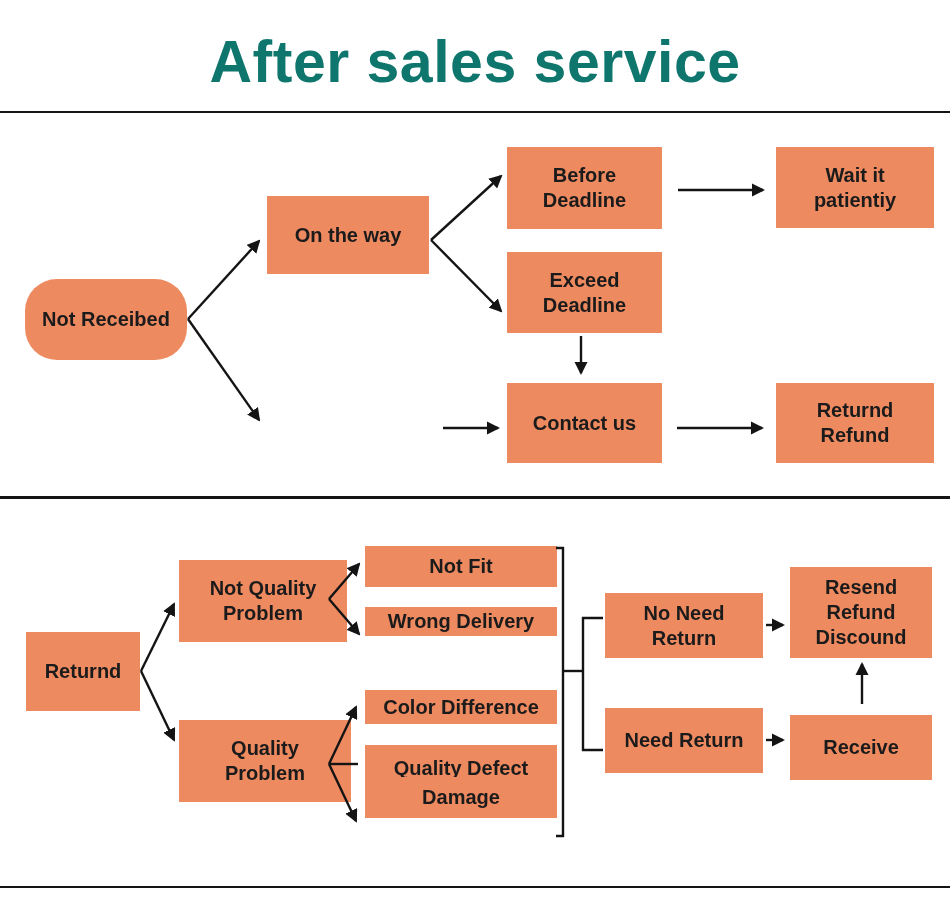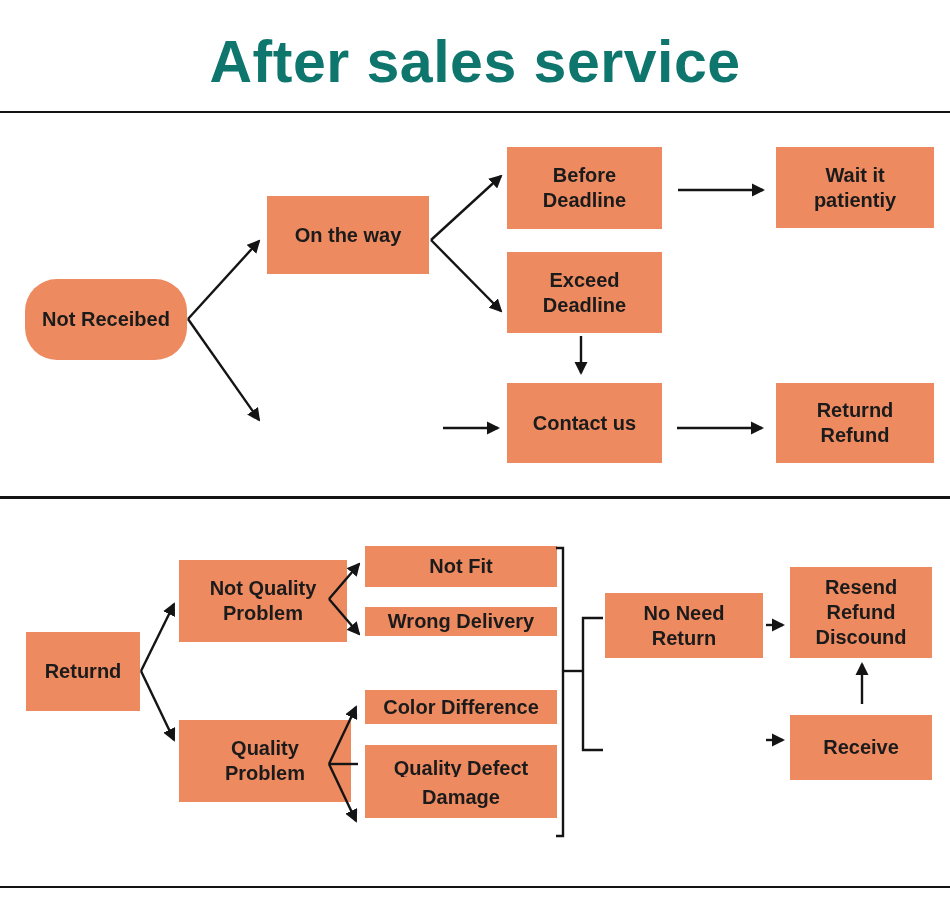--- a/index.html
+++ b/index.html
@@ -81,20 +81,21 @@
 Problem</div>
   <div class="node n-quality">Quality
 Problem</div>
   <div class="node n-not-fit">Not Fit</div>
   <div class="node n-wrong-delivery">Wrong Delivery</div>
   <div class="node n-color-difference">Color Difference</div>
   <div class="node n-quality-defect">Quality Defect</div>
   <div class="node n-damage">Damage</div>
   <div class="node n-no-need-return">No Need
 Return</div>
+  <div class="node n-need-return">Need Return</div>
   <div class="node n-resend">Resend
 Refund
 Discound</div>
   <div class="node n-receive">Receive</div>
 
   <svg class="arrow-layer" width="950" height="901" viewBox="0 0 950 901">
     <defs>
       <marker id="ah" viewBox="0 0 10 10" refX="8.5" refY="5" markerWidth="5.5" markerHeight="5.5" orient="auto-start-reverse">
         <path d="M0,0 L10,5 L0,10 z" fill="#141414"></path>
       </marker>

